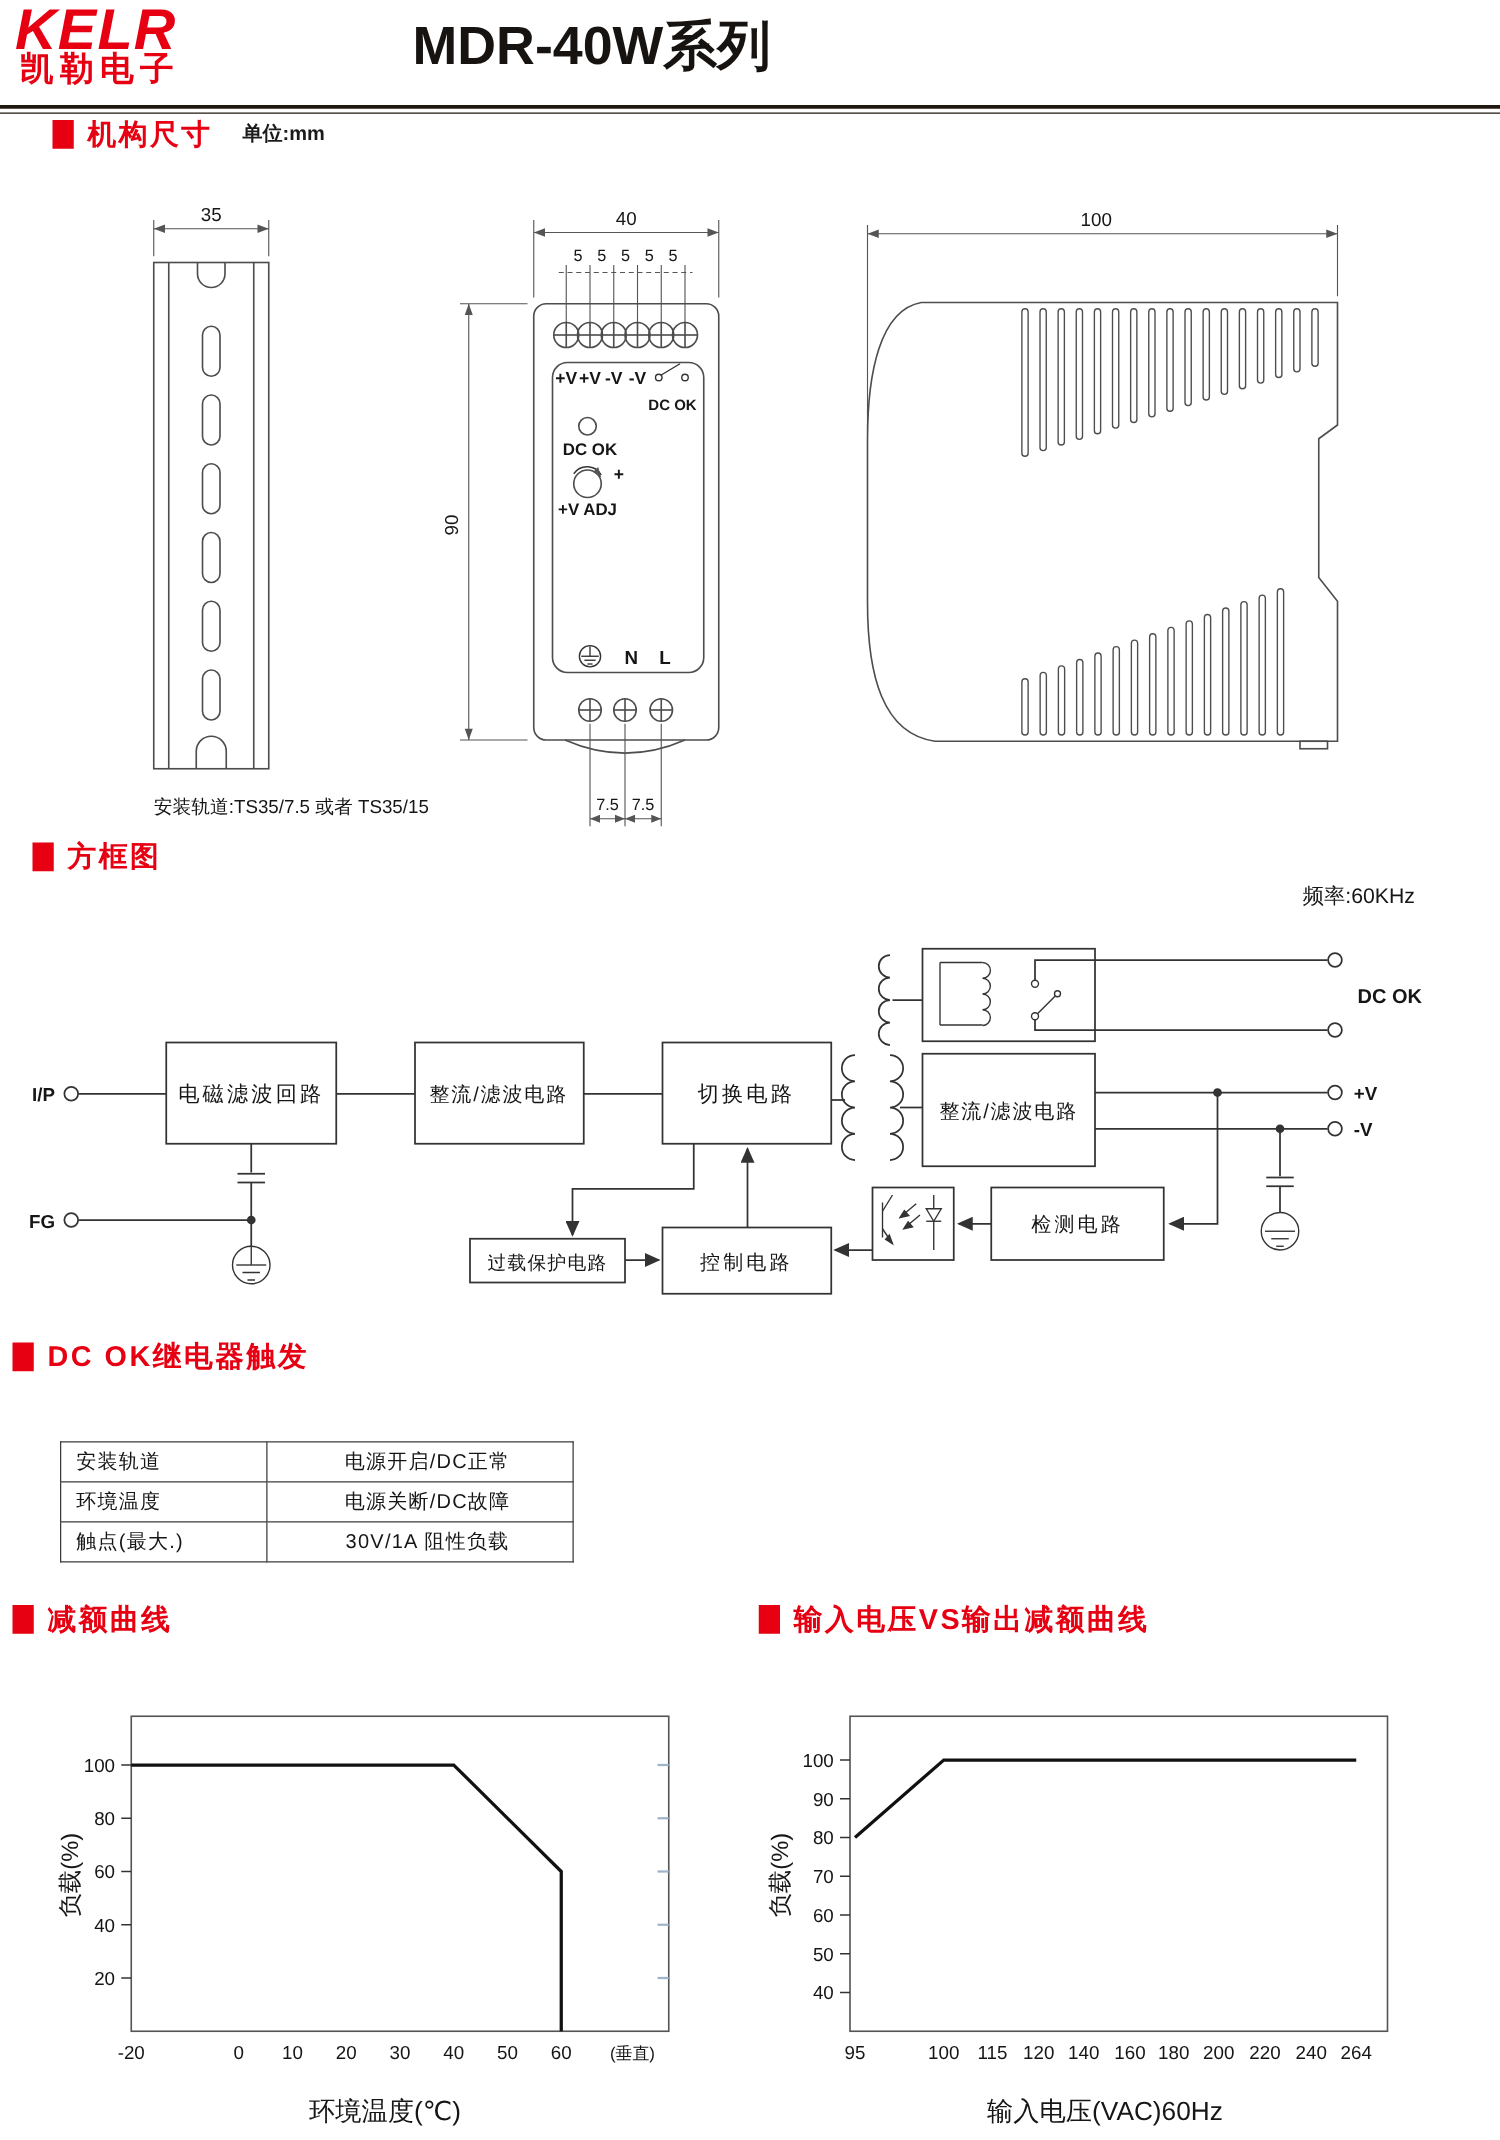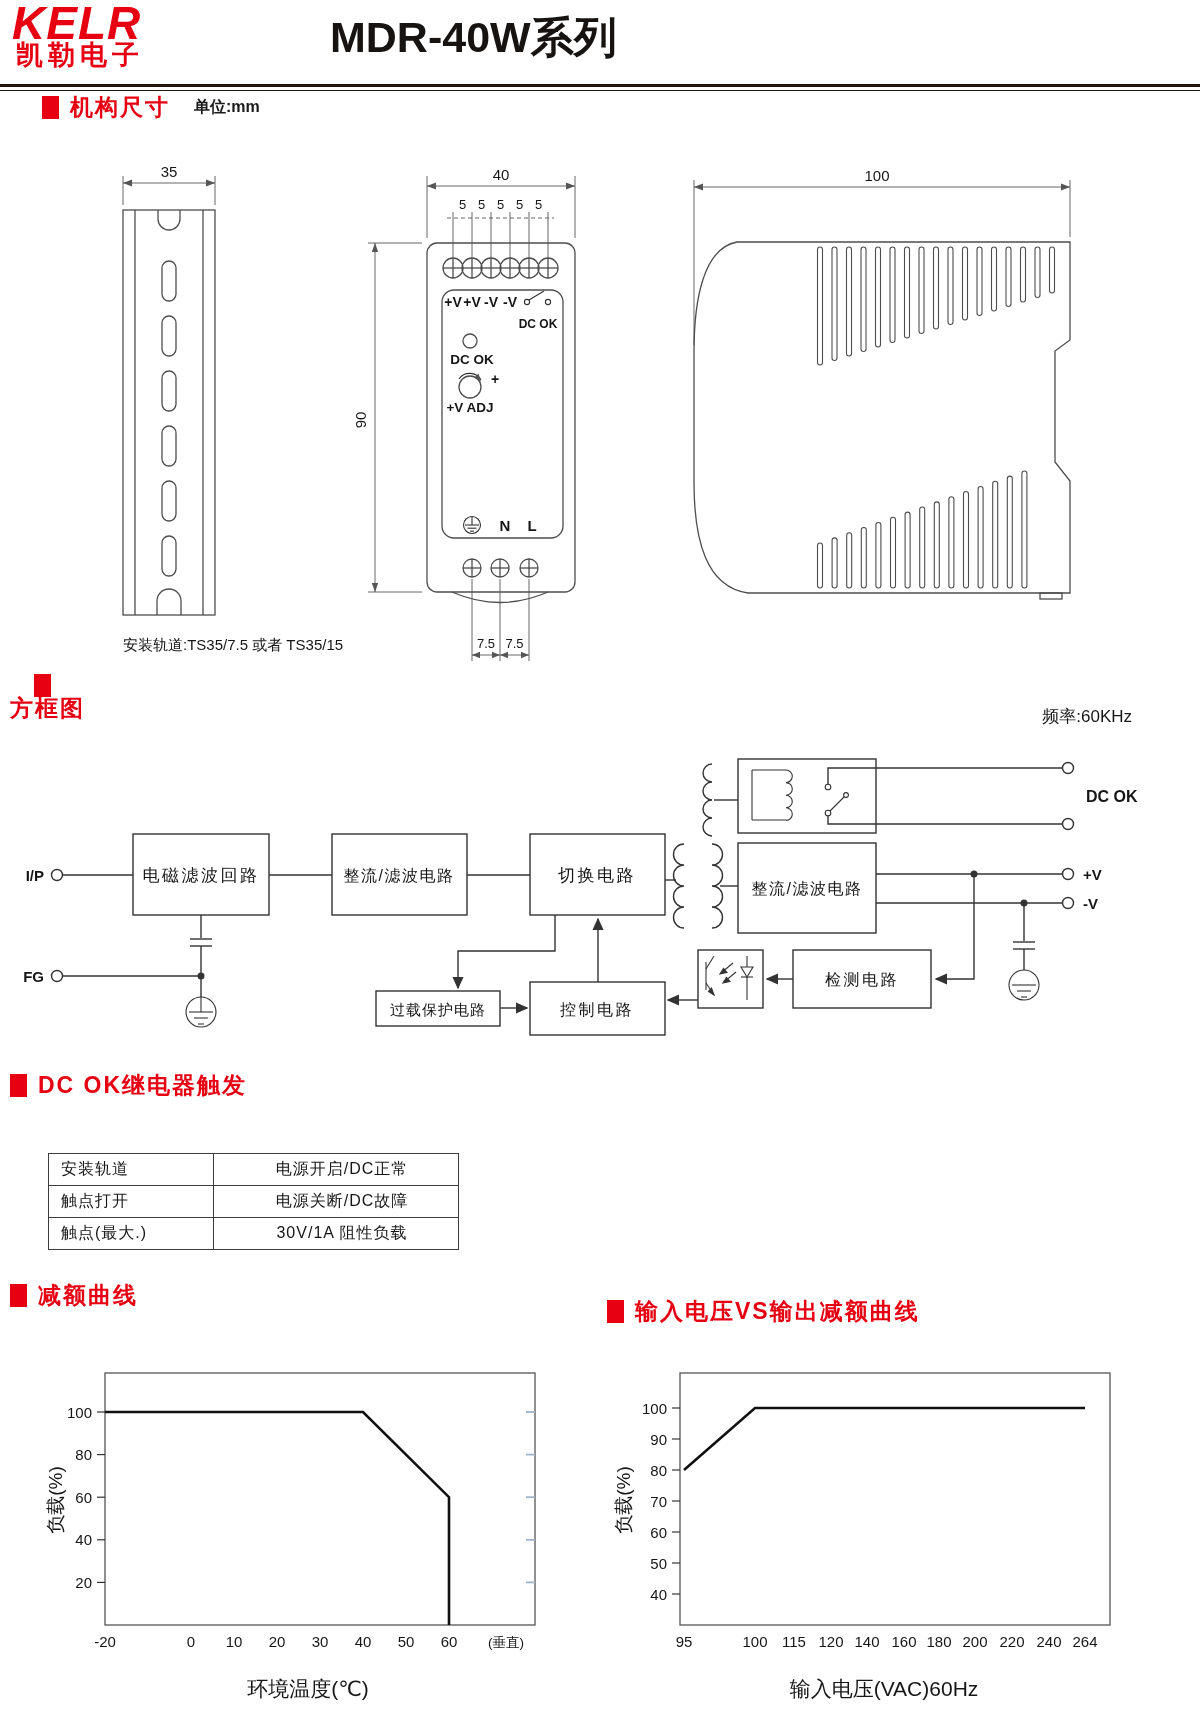--- a/index.html
+++ b/index.html
@@ -41,33 +41,33 @@
   <div class="abs logo-kelr">KELR</div>
   <div class="abs logo-cn">凯勒电子</div>
   <div class="abs doc-title">MDR-40W系列</div>
   <div class="abs rule"></div>
 
   <div class="abs sec" style="left:10px;top:96px;padding-left:32px;">
     <span class="sq"></span>
     <span class="lbl">机构尺寸</span>
     <span class="unit">单位:mm</span>
   </div>
-  <div class="abs sec" style="left:10px;top:674px;flex-direction:column;">
+  <div class="abs sec" style="left:26px;top:674px;">
     <span class="sq"></span>
     <span class="lbl">方框图</span>
   </div>
   <div class="abs sec" style="left:10px;top:1074px;">
     <span class="sq"></span>
     <span class="lbl">DC OK继电器触发</span>
   </div>
   <div class="abs sec" style="left:10px;top:1284px;">
     <span class="sq"></span>
     <span class="lbl">减额曲线</span>
   </div>
-  <div class="abs sec" style="left:607px;top:1284px;margin-top:16px;">
+  <div class="abs sec" style="left:607px;top:1284px;">
     <span class="sq"></span>
     <span class="lbl">输入电压VS输出减额曲线</span>
   </div>
 
   <svg style="top:130px" width="1200" height="534" viewBox="0 130 1200 534">
 
     <g>
       <line class="dim" x1="123" y1="205" x2="123" y2="176"></line>
       <line class="dim" x1="215" y1="205" x2="215" y2="176"></line>
       <line class="dim" x1="123" y1="183" x2="215" y2="183"></line>
@@ -357,21 +357,21 @@
     <polyline class="wire" points="555,915 555,951 458,951 458,988" fill="none" marker-end="url(#arr)"></polyline>
   </svg>
 
   <table class="abs dcok">
     <tbody id="dcok-tbody">
         <tr>
           <td class="k">安装轨道</td>
           <td class="v">电源开启/DC正常</td>
         </tr>
         <tr>
-          <td class="k">触点打开</td>
+          <td class="k">环境温度</td>
           <td class="v">电源关断/DC故障</td>
         </tr>
         <tr>
           <td class="k">触点(最大.)</td>
           <td class="v">30V/1A 阻性负载</td>
         </tr>
       </tbody>
   </table>
 
   <svg style="top:1340px" width="1200" height="372" viewBox="0 1340 1200 372">

